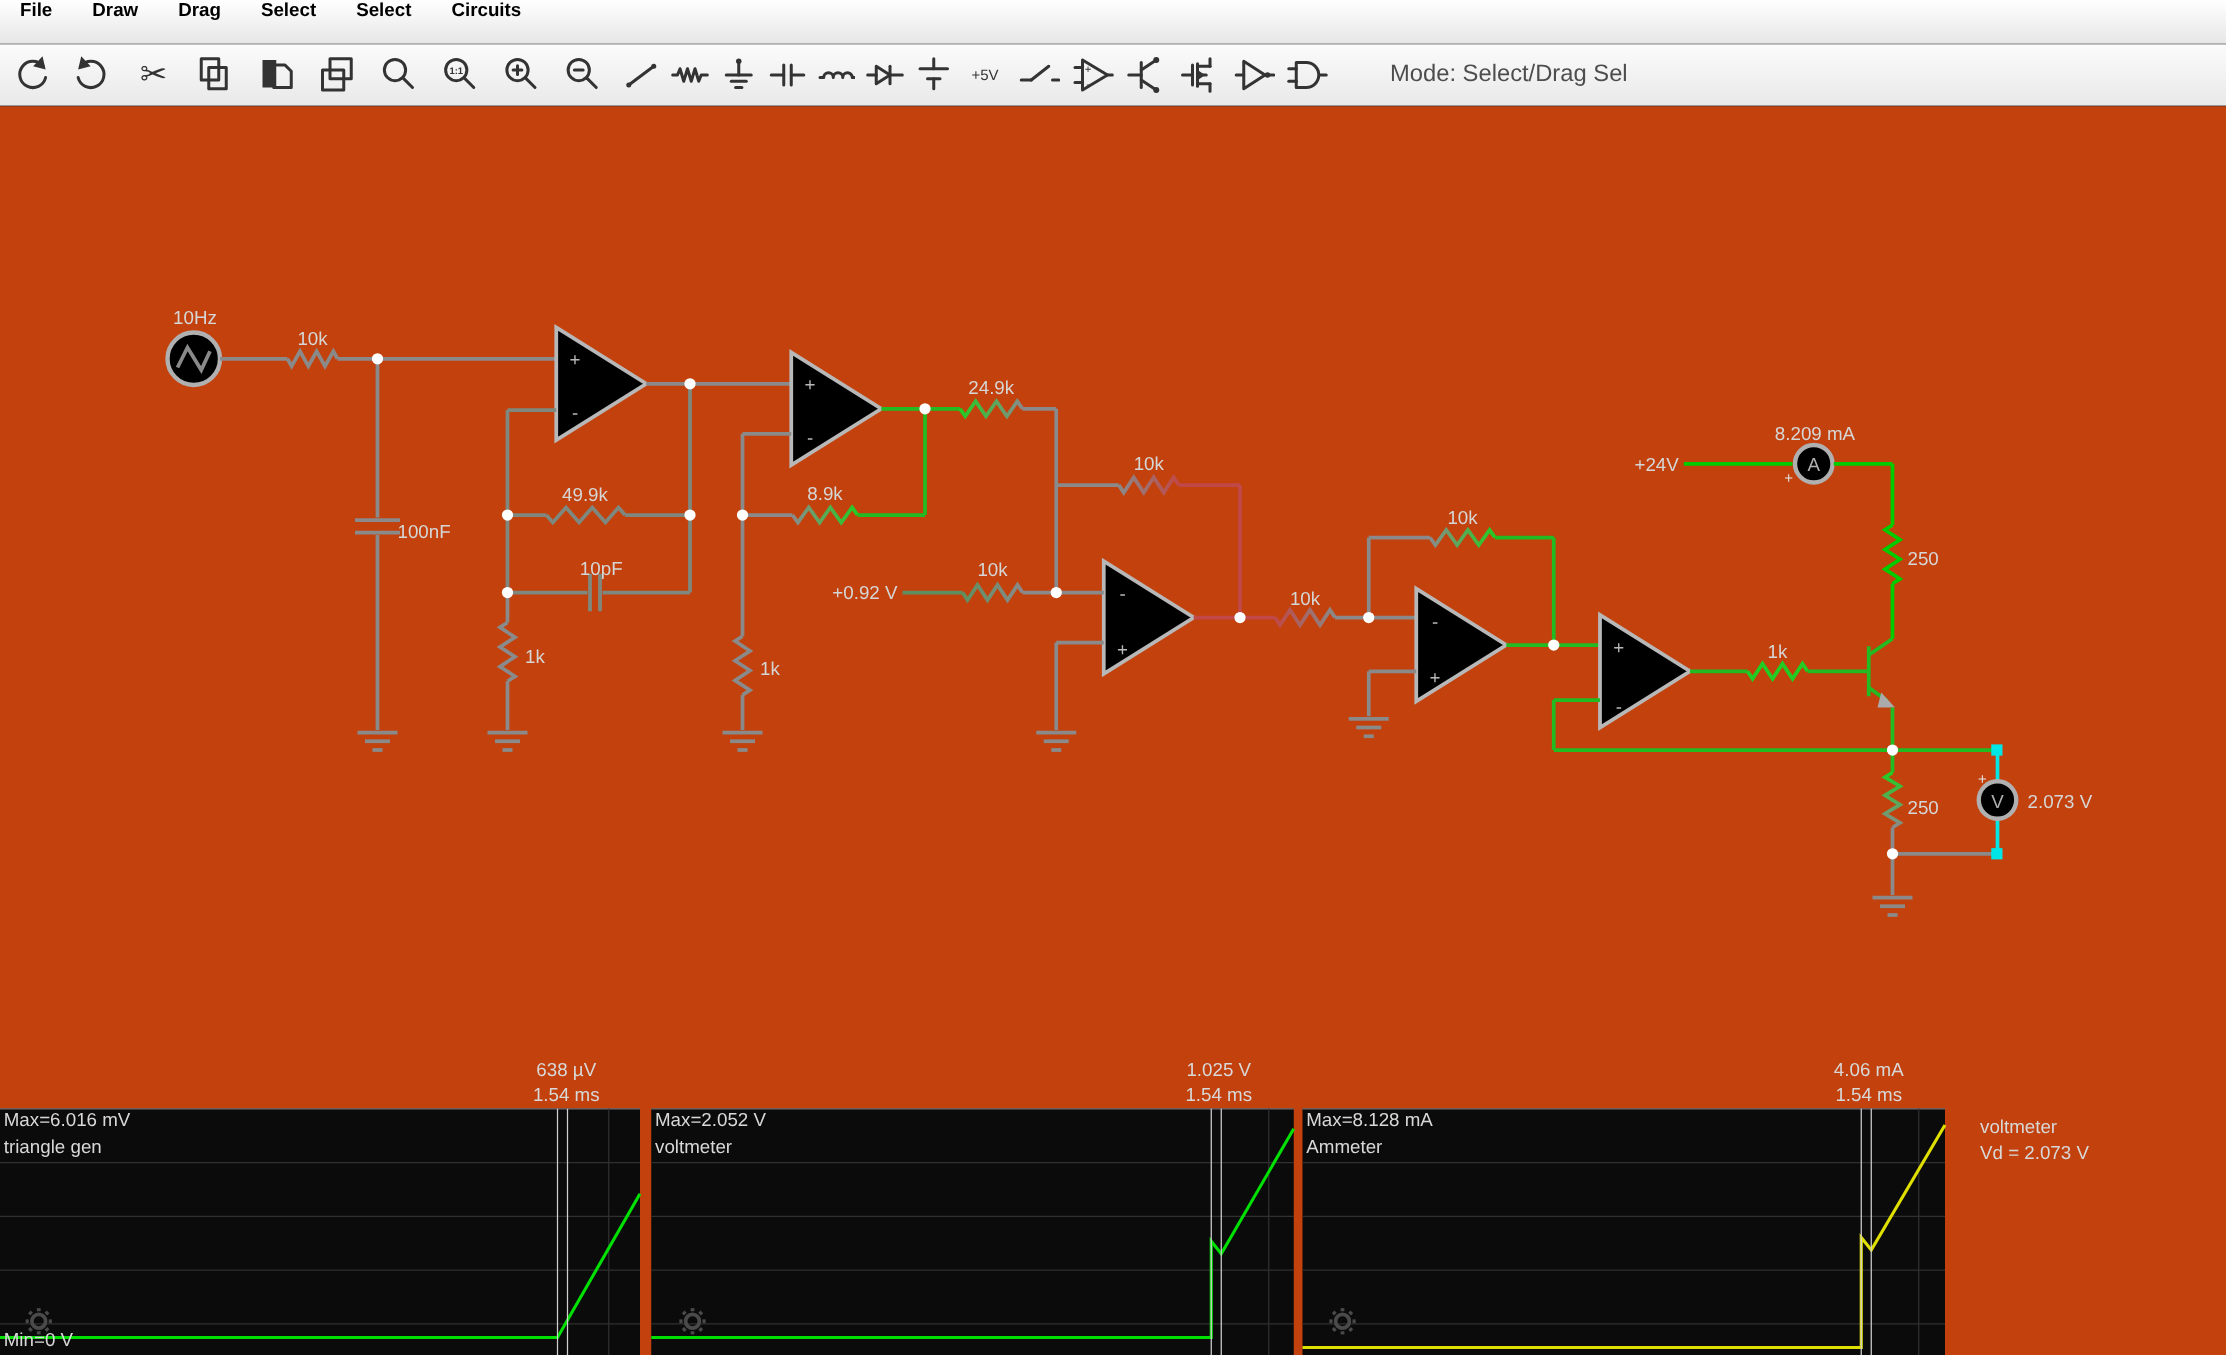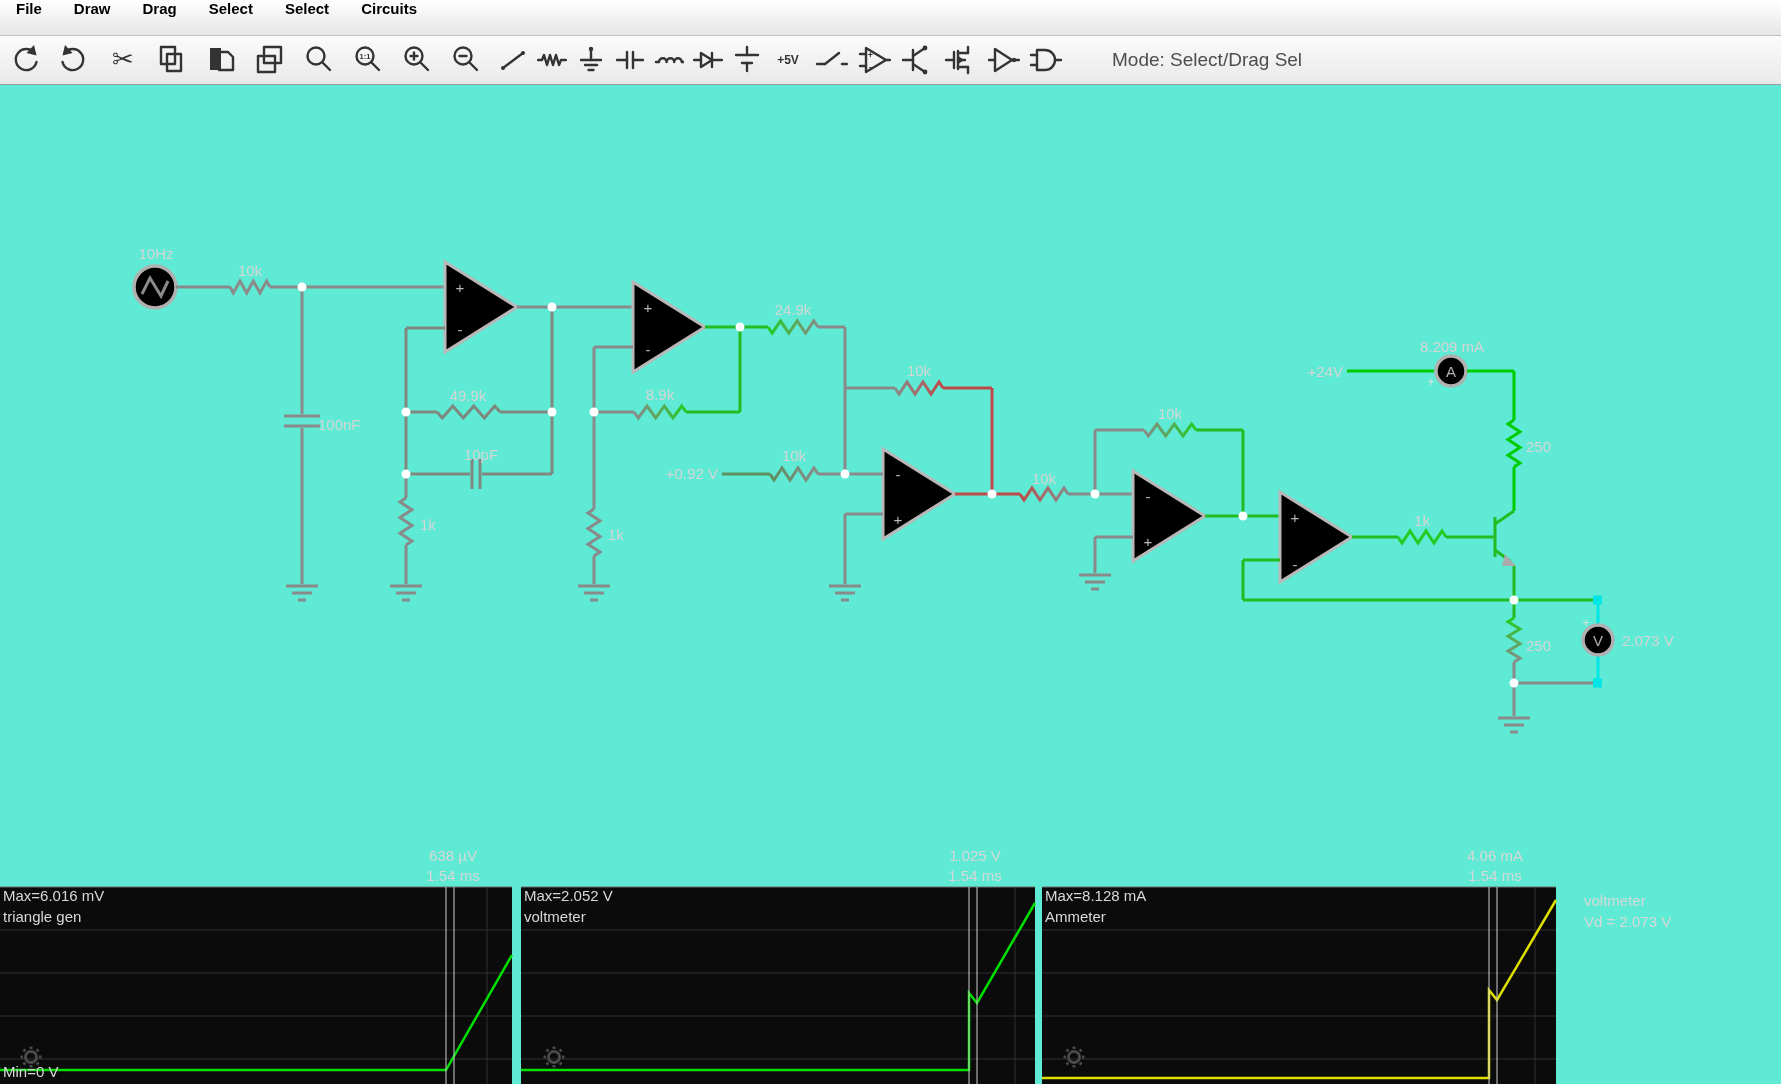--- a/index.html
+++ b/index.html
@@ -1,25 +1,25 @@
 <!DOCTYPE html>
 <html><head>
 <meta charset="utf-8">
 <style>
   html,body{margin:0;padding:0;background:#000;}
   body{width:1781px;height:1084px;overflow:hidden;font-family:"Liberation Sans",sans-serif;position:relative;}
   .menubar{height:35px;background:linear-gradient(#ffffff,#e6e6e6);border-bottom:1px solid #bfbfbf;display:flex;align-items:flex-start;}
   .menu-item{font-weight:bold;font-size:15px;color:#000;padding:0 16px;cursor:pointer;}
   .toolbar{height:48px;background:linear-gradient(#fbfbfb,#e9e9e9);border-bottom:1px solid #9a9a9a;display:flex;align-items:center;padding-left:8px;}
   .tool{display:flex;align-items:center;justify-content:center;margin-right:15px;cursor:pointer;}
-  .tool.comp{margin-right:9px;font-weight:bold;}
+  .tool.comp{margin-right:9px;}
   .ti{stroke:#333;stroke-width:2.4;fill:none;stroke-linecap:round;stroke-linejoin:round;}
   .tif{fill:#333;stroke:none;}
   .mode{font-size:19px;color:#4d4d4d;margin-left:40px;white-space:nowrap;}
-  .canvas{position:absolute;left:0;top:85px;width:1781px;height:999px;background:#5eead4;}
+  .canvas{position:absolute;left:0;top:85px;width:1781px;height:999px;background:#c2410c;}
   
   .wg{stroke:#8a8a8a;stroke-width:3;fill:none;}
   .wgd{stroke:#7e887e;stroke-width:3;fill:none;}
   .wgrn{stroke:#22bb22;stroke-width:3;fill:none;}
   .wsup{stroke:#00cc00;stroke-width:3;fill:none;}
   .wdim{stroke:#5f8f5f;stroke-width:3;fill:none;}
   .wred{stroke:#c04848;stroke-width:3;fill:none;}
   .wcyan{stroke:#00e5e5;stroke-width:3;fill:none;}
   .zz{stroke-width:3;fill:none;}
   .lbl{fill:#d6d6d6;font-size:15px;}

